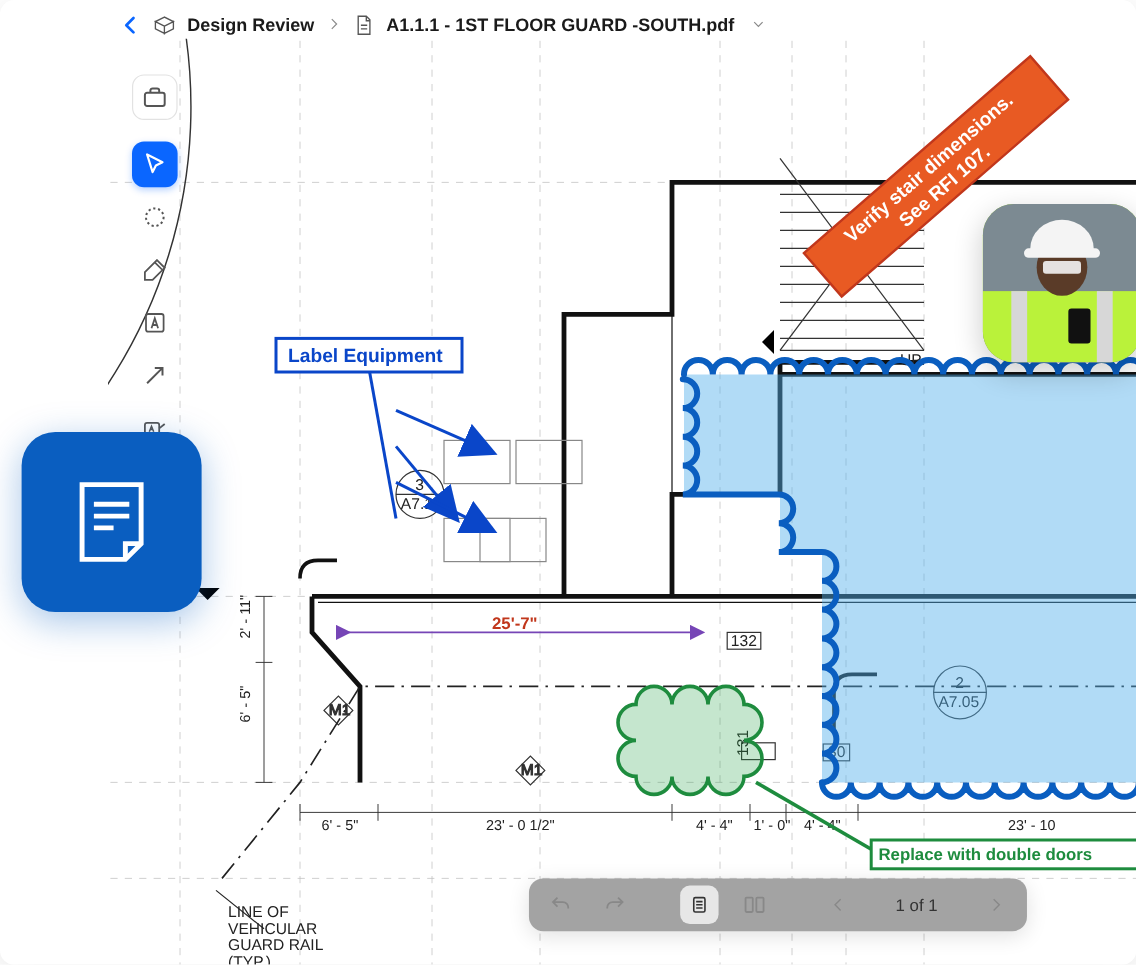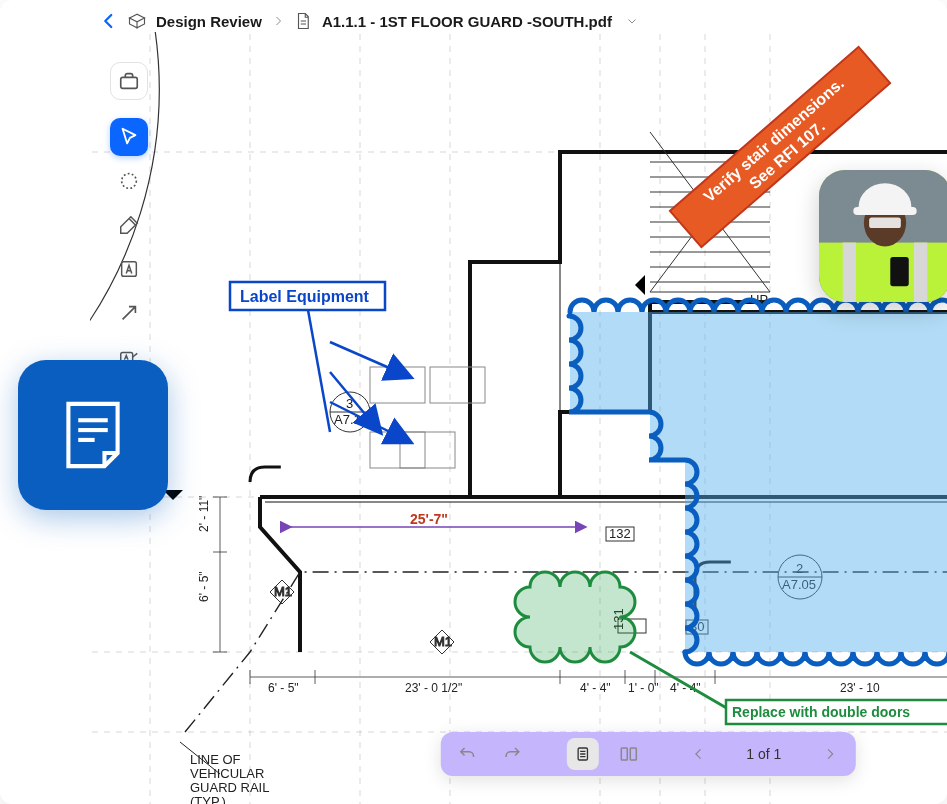--- a/index.html
+++ b/index.html
@@ -61,21 +61,21 @@
   .avatar {
     right:-4px; top:170px; width:132px;height:132px;
     border-radius:26px; background:linear-gradient(135deg,#9ad13d 0%, #9ad13d 55%, #888 55%, #888 100%);
     box-shadow:0 8px 24px rgba(0,0,0,.2);
     overflow:hidden;
   }
   .avatar svg{width:100%;height:100%;}
   
   .pager {
     position:absolute; bottom:28px; left:50%; transform:translateX(-8%);
-    background:#c4b5fd; border-radius:12px; box-shadow:0 4px 18px rgba(0,0,0,.12);
+    background:#a3a3a3; border-radius:12px; box-shadow:0 4px 18px rgba(0,0,0,.12);
     display:flex; align-items:center; gap:14px; padding:6px 10px; z-index:50;
     font-size:14px; color:#333;
   }
   .pager .pb{width:32px;height:32px;border-radius:8px;display:flex;align-items:center;justify-content:center;color:#888;}
   .pager .pb.act{background:#e7e7e7;color:#333;}
   .pager .lab{padding:0 18px;font-weight:500;}
 </style>
 </head>
 <body>
 

